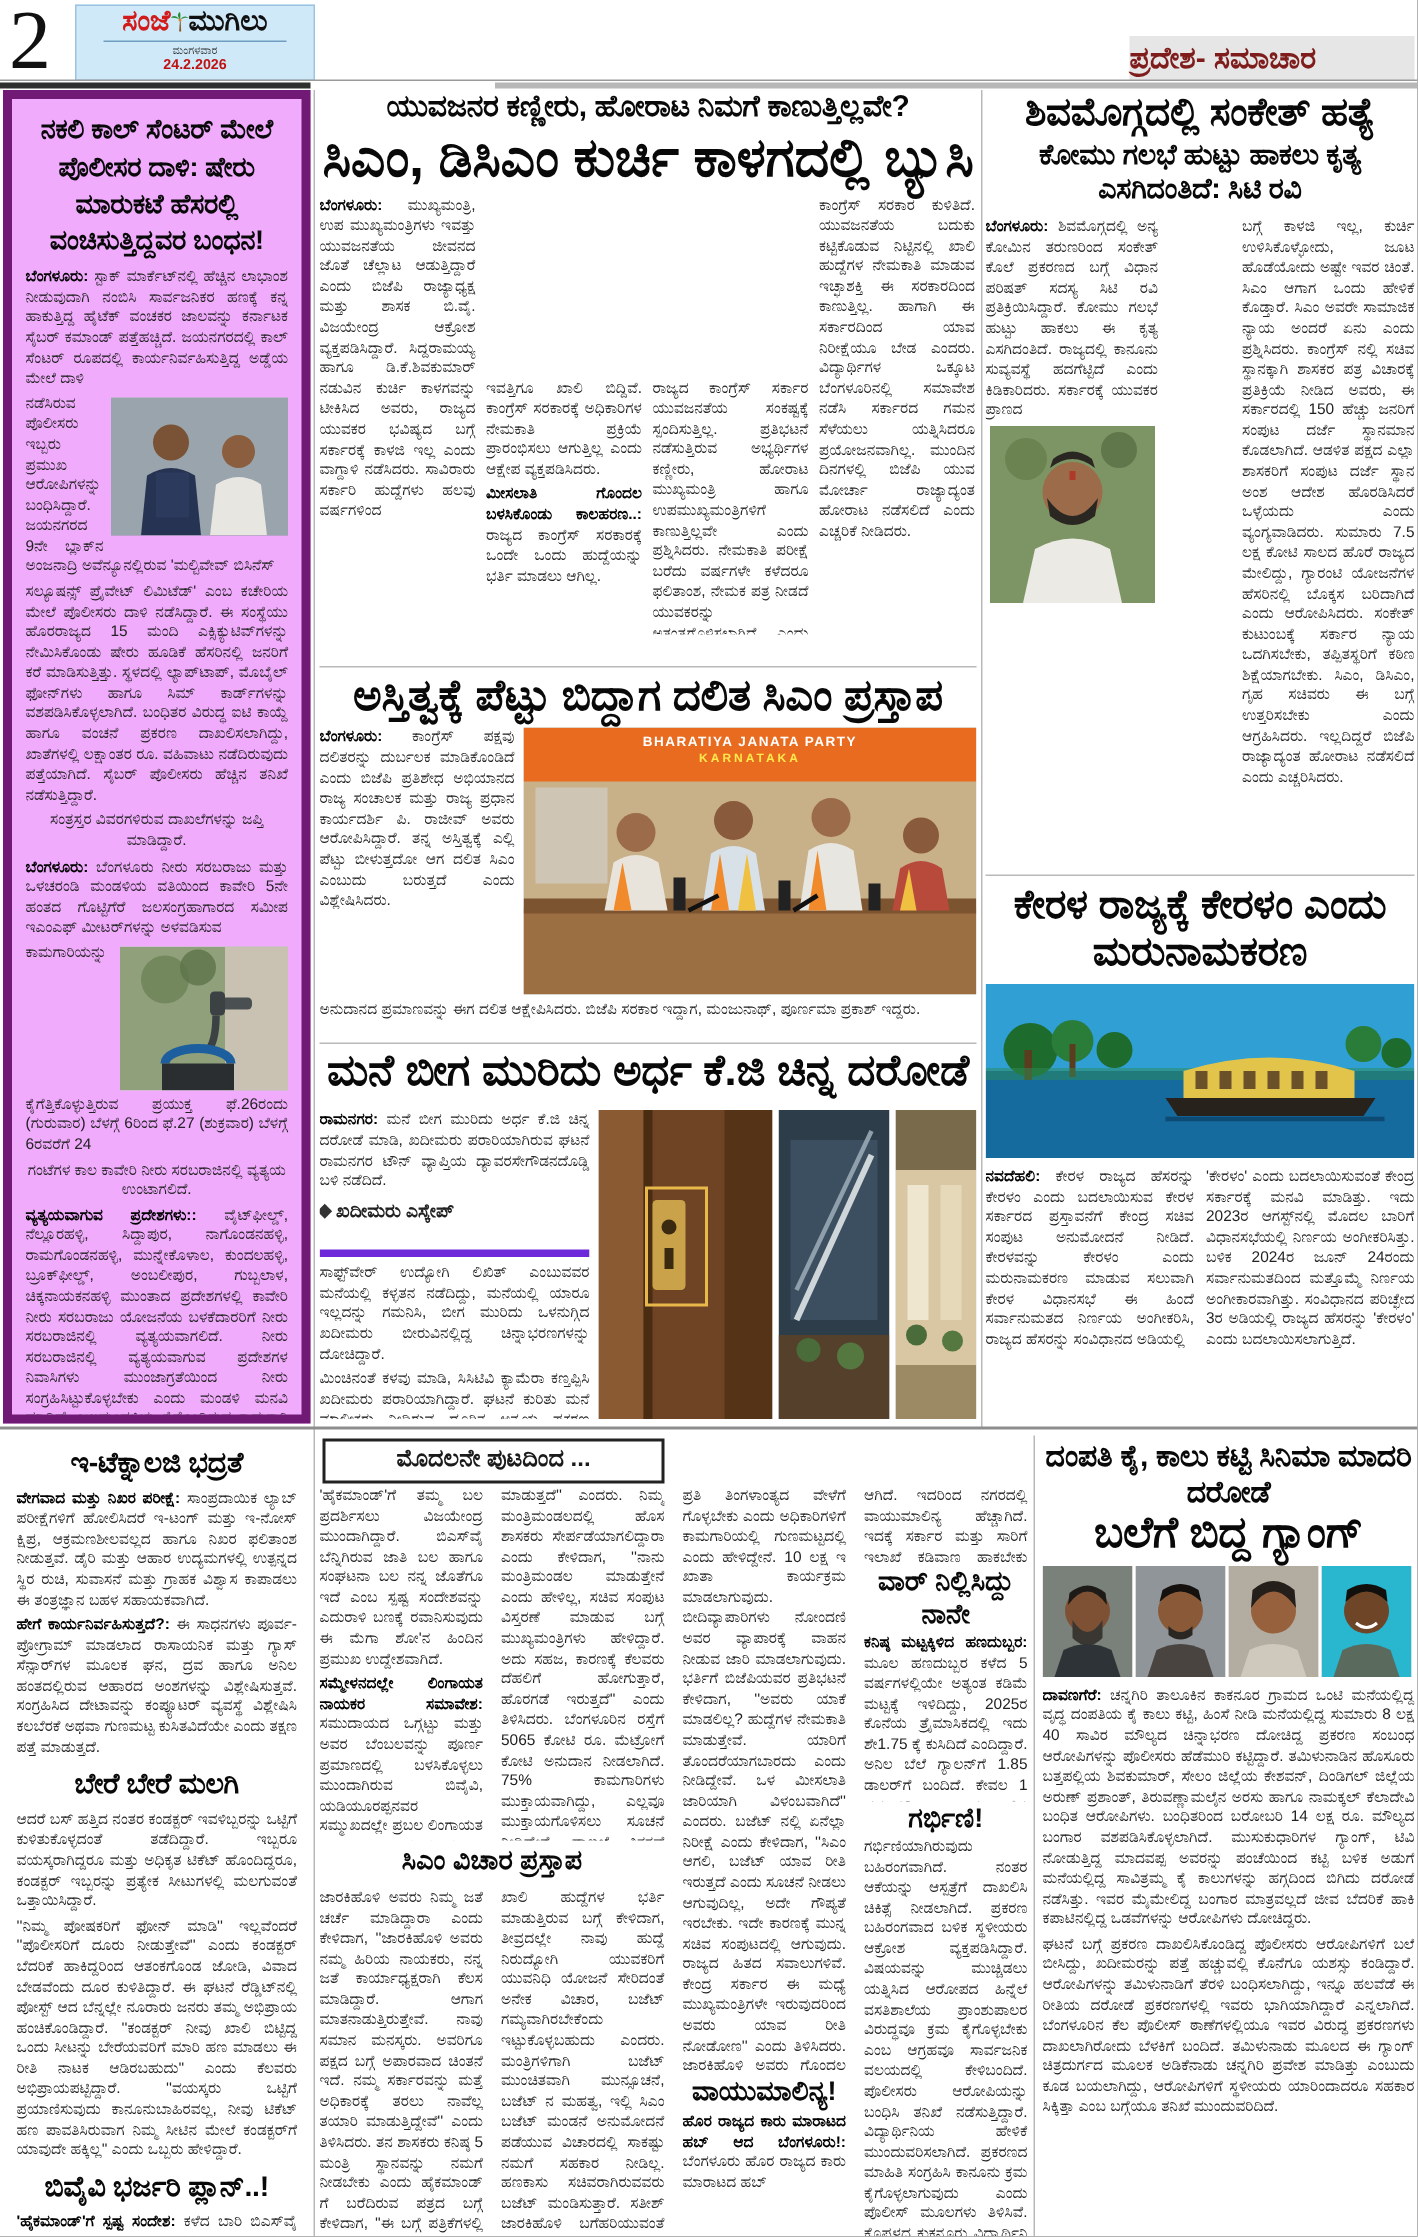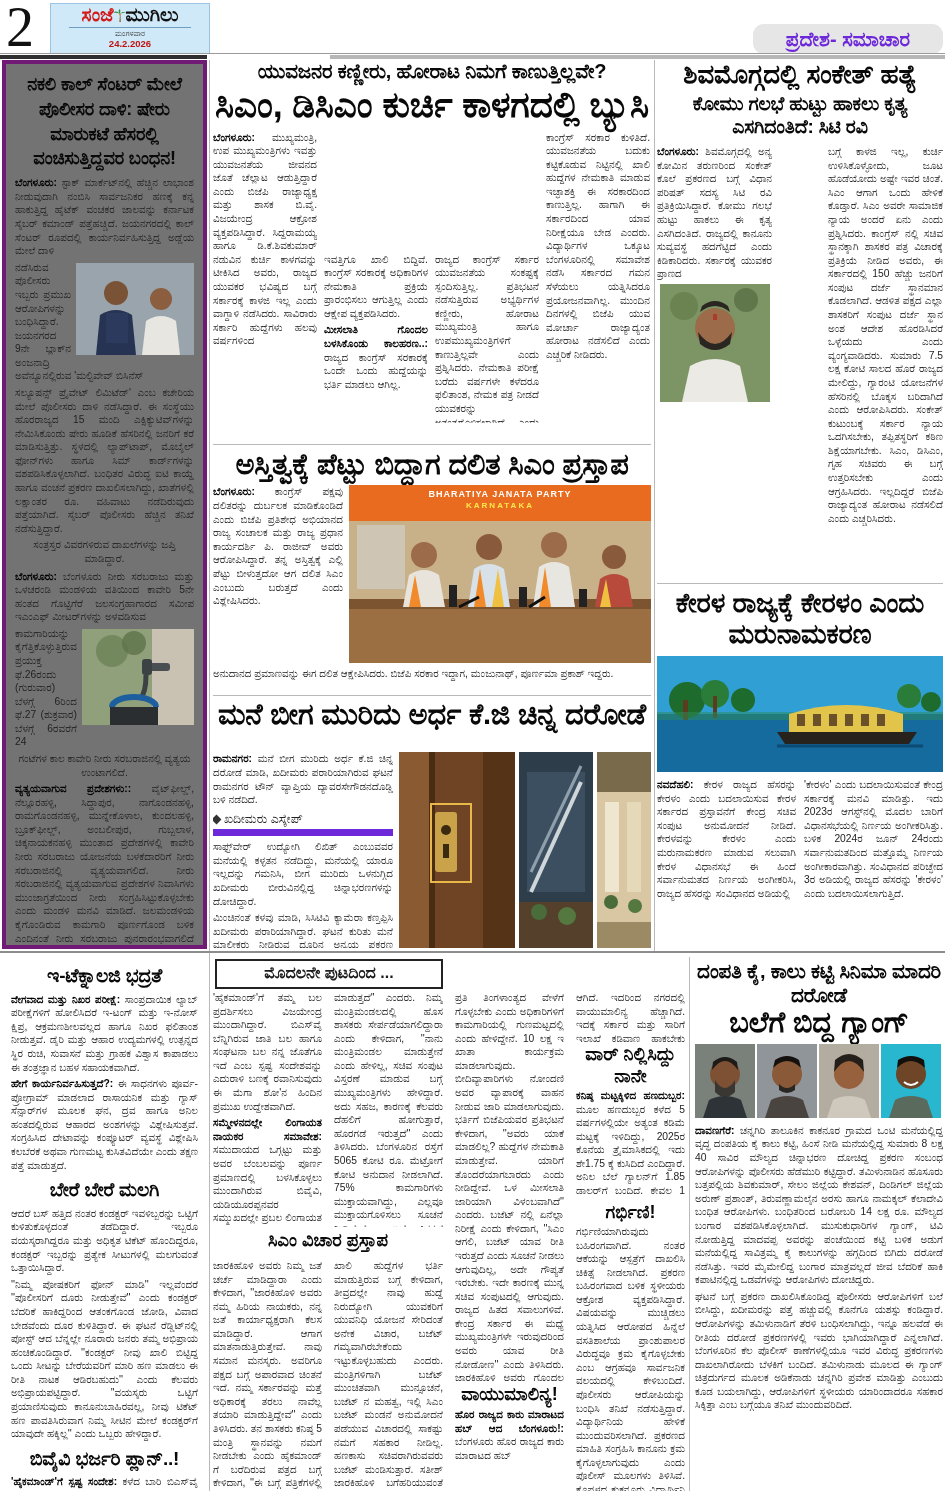--- a/index.html
+++ b/index.html
@@ -17,35 +17,35 @@
   .ph{position:relative;overflow:hidden;background:#cfcfcf;}
   .cols{display:flex;}
   
   .pagenum{font-family:"Liberation Serif","DejaVu Serif",serif;font-size:56px;line-height:52px;color:#111;}
   .logobox{background:#cfe9f8;border:1px solid #9cc4e2;text-align:center;}
   .logoline{font-size:19px;font-weight:bold;line-height:22px;}
   .logoline .red{color:#d21a1a;}
   .logoline .blk{color:#101010;}
   .logoday{font-size:7.5px;color:#333;line-height:9px;}
   .logodate{font-size:9.5px;font-weight:bold;color:#c01212;line-height:11px;}
-  .seclabel{background:#e6e6e6;color:#6d28d9;font-weight:bold;font-size:20px;text-align:center;line-height:30px;border-radius:11px;}
+  .seclabel{background:#e6e6e6;color:#7f1d1d;font-weight:bold;font-size:20px;text-align:left;line-height:30px;}
   
-  .greencol{background:#737373;border:4px solid #701a75;}
+  .greencol{background:#f0abfc;border:6px solid #701a75;}
   .lh1{font-size:18px;line-height:1.38;}
   .lh2{font-size:16.5px;line-height:1.35;}
   .whead{font-size:19px;line-height:1.3;margin:6px 0 4px 0;}
   
   .kicker{font-size:20px;}
   .mainhl{font-size:36px;line-height:1.1;}
   .subhl{font-size:29px;line-height:1.12;}
   .colnarrow{width:104px;margin-right:7px;}
   .boxhead{border:2px solid #222;background:#fff;font-size:16px;font-weight:bold;text-align:center;line-height:24px;}
   .chead{font-size:18px;font-weight:bold;text-align:center;color:#0a0a0a;line-height:22px;}
   .diamond{display:inline-block;width:7px;height:7px;background:#333;transform:rotate(45deg);margin-right:4px;}
-  .esc{font-size:12.5px;font-weight:normal;border-bottom:7px solid #6d28d9;padding-bottom:2px;margin:4px 0 4px 0;}
+  .esc{font-size:12.5px;font-weight:bold;border-bottom:5px solid #6d28d9;padding-bottom:18px;margin:4px 0 4px 0;}
   
   .rh1{font-size:26px;line-height:1.1;}
   .rdeck{font-size:19px;line-height:1.25;}
   .kerhl{font-size:27px;line-height:1.15;}
   .ghl-a{font-size:20px;line-height:1.2;}
   .ghl-b{font-size:29px;line-height:1.1;}
   .banner{position:absolute;left:0;top:0;right:0;height:34px;background:#f4801f;text-align:center;color:#fff;}
   .banner .b1{font-size:9px;font-weight:bold;letter-spacing:1px;line-height:13px;padding-top:3px;}
   .banner .b2{font-size:8px;font-weight:bold;color:#ffe94d;line-height:10px;letter-spacing:2px;}
 </style>
@@ -202,21 +202,21 @@
         </div>
       </div>
     </div>
     <div class="jt ovh" style="height:30px;margin-top:4px;">
       <p>ಅನುದಾನದ ಪ್ರಮಾಣವನ್ನು ಈಗ ದಲಿತ ಆಕ್ಷೇಪಿಸಿದರು. ಬಿಜೆಪಿ ಸರಕಾರ ಇದ್ದಾಗ, ಮಂಜುನಾಥ್, ಪೂರ್ಣಮಾ ಪ್ರಕಾಶ್ ಇದ್ದರು.</p>
     </div>
   </div>
 
   <div class="abs ovh" style="left:213px;top:698px;width:438px;height:250px;">
     <div class="hl subhl">ಮನೆ ಬೀಗ ಮುರಿದು ಅರ್ಧ ಕೆ.ಜಿ ಚಿನ್ನ ದರೋಡೆ</div>
-    <div style="display:flex;margin-top:22px;">
+    <div style="display:flex;margin-top:10px;">
       <div class="jt ovh" style="width:180px;height:206px;margin-right:6px;">
         <p><span class="dl">ರಾಮನಗರ:</span> <span>ಮನೆ ಬೀಗ ಮುರಿದು ಅರ್ಧ ಕೆ.ಜಿ ಚಿನ್ನ ದರೋಡೆ ಮಾಡಿ, ಖದೀಮರು ಪರಾರಿಯಾಗಿರುವ ಘಟನೆ ರಾಮನಗರ ಟೌನ್ ವ್ಯಾಪ್ತಿಯ ದ್ಯಾವರಸೇಗೌಡನದೊಡ್ಡಿ ಬಳಿ ನಡೆದಿದೆ.</span></p>
         <div class="esc"><span class="diamond"></span><span>ಖದೀಮರು ಎಸ್ಕೇಪ್</span></div>
         <p>ಸಾಫ್ಟ್‌ವೇರ್ ಉದ್ಯೋಗಿ ಲಿಖಿತ್ ಎಂಬುವವರ ಮನೆಯಲ್ಲಿ ಕಳ್ಳತನ ನಡೆದಿದ್ದು, ಮನೆಯಲ್ಲಿ ಯಾರೂ ಇಲ್ಲದನ್ನು ಗಮನಿಸಿ, ಬೀಗ ಮುರಿದು ಒಳನುಗ್ಗಿದ ಖದೀಮರು ಬೀರುವಿನಲ್ಲಿದ್ದ ಚಿನ್ನಾಭರಣಗಳನ್ನು ದೋಚಿದ್ದಾರೆ.</p>
         <p>ಮಿಂಚಿನಂತೆ ಕಳವು ಮಾಡಿ, ಸಿಸಿಟಿವಿ ಕ್ಯಾಮೆರಾ ಕಣ್ತಪ್ಪಿಸಿ ಖದೀಮರು ಪರಾರಿಯಾಗಿದ್ದಾರೆ. ಘಟನೆ ಕುರಿತು ಮನೆ ಮಾಲೀಕರು ನೀಡಿರುವ ದೂರಿನ ಅನ್ವಯ ಪ್ರಕರಣ ದಾಖಲಿಸಿಕೊಂಡಿರುವ ಪೊಲೀಸರು, ಶ್ವಾನದಳ ಹಾಗೂ ಬೆರಳಚ್ಚು ತಜ್ಞರ ನೆರವಿನೊಂದಿಗೆ ಖದೀಮರ ಪತ್ತೆಗೆ ಬಲೆ ಬೀಸಿದ್ದಾರೆ. ಆಕ್ರೋಶಿತ ಹಿನ್ನೆಲೆ ತಪಾಸಣೆ ಮುಂದುವರಿದಿದೆ.</p>
       </div>
       <div class="ph" style="width:116px;height:206px;margin-right:4px;">
         <svg width="116" height="206">
             <rect width="116" height="206" fill="#6e4424"></rect>
             <rect x="0" y="0" width="30" height="206" fill="#8a5a33"></rect>

